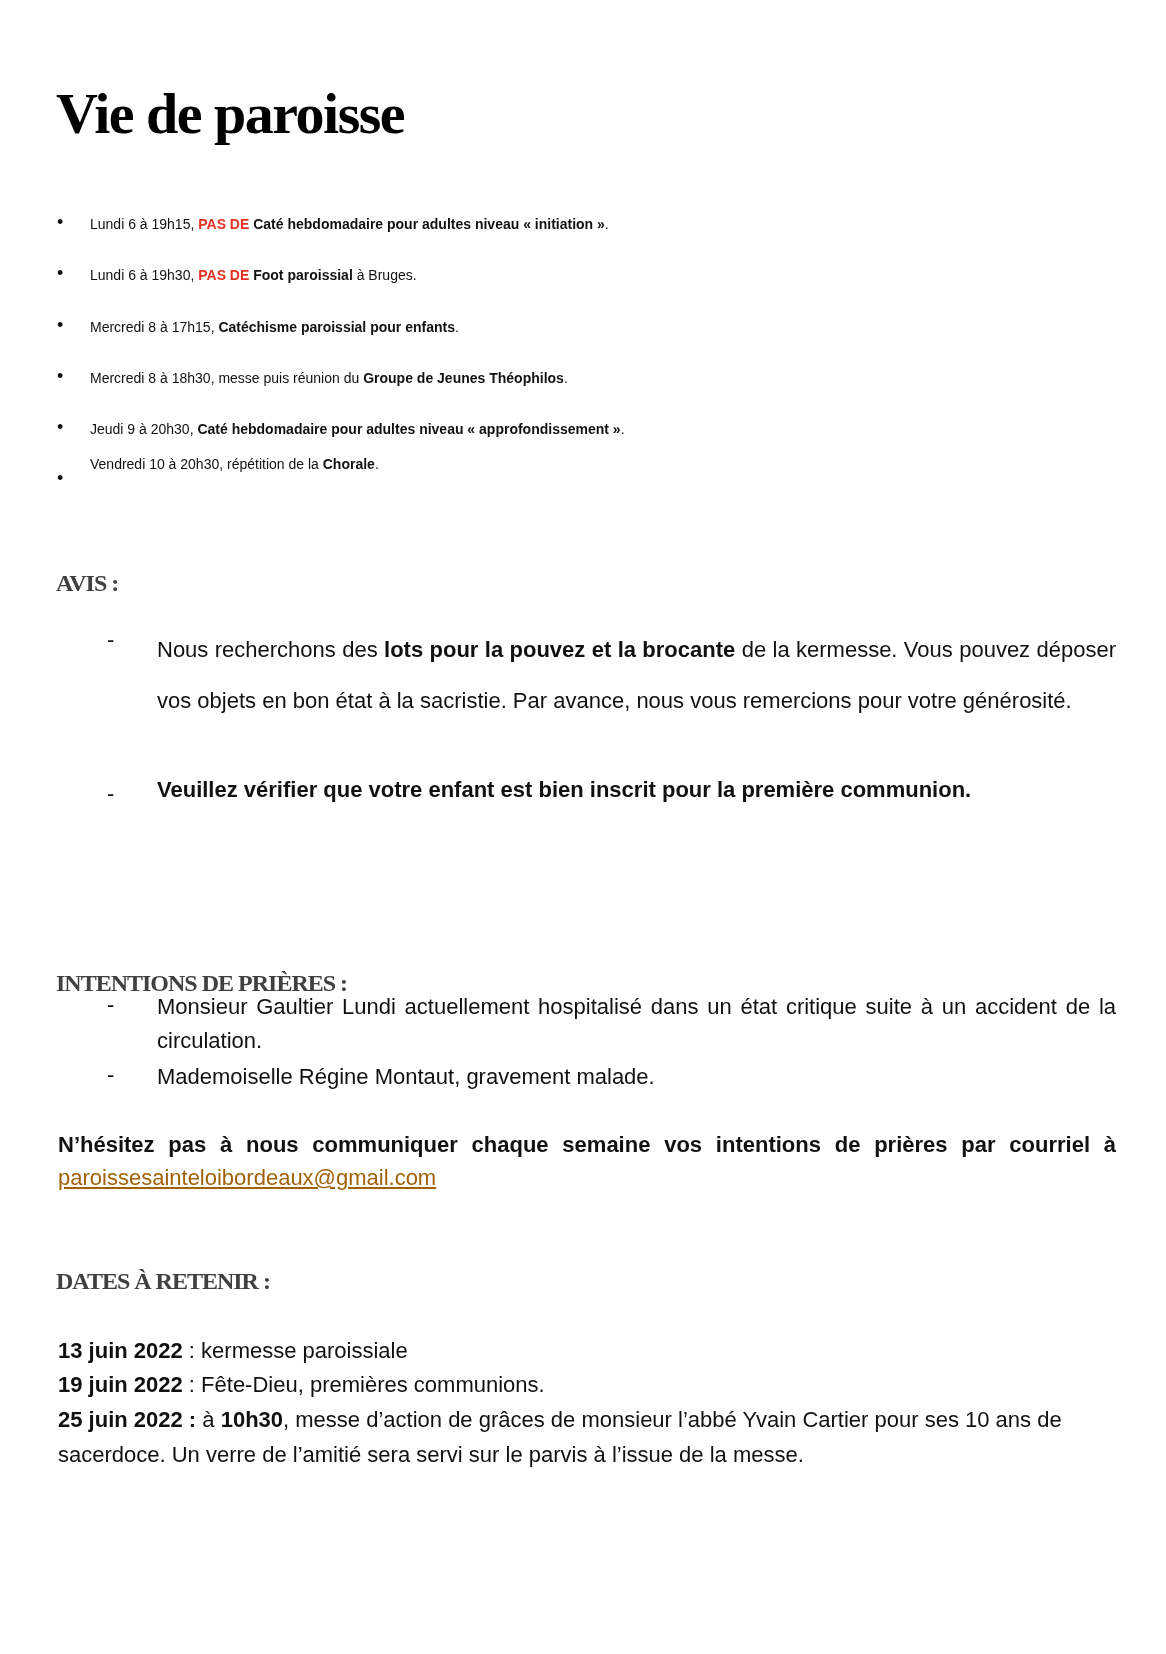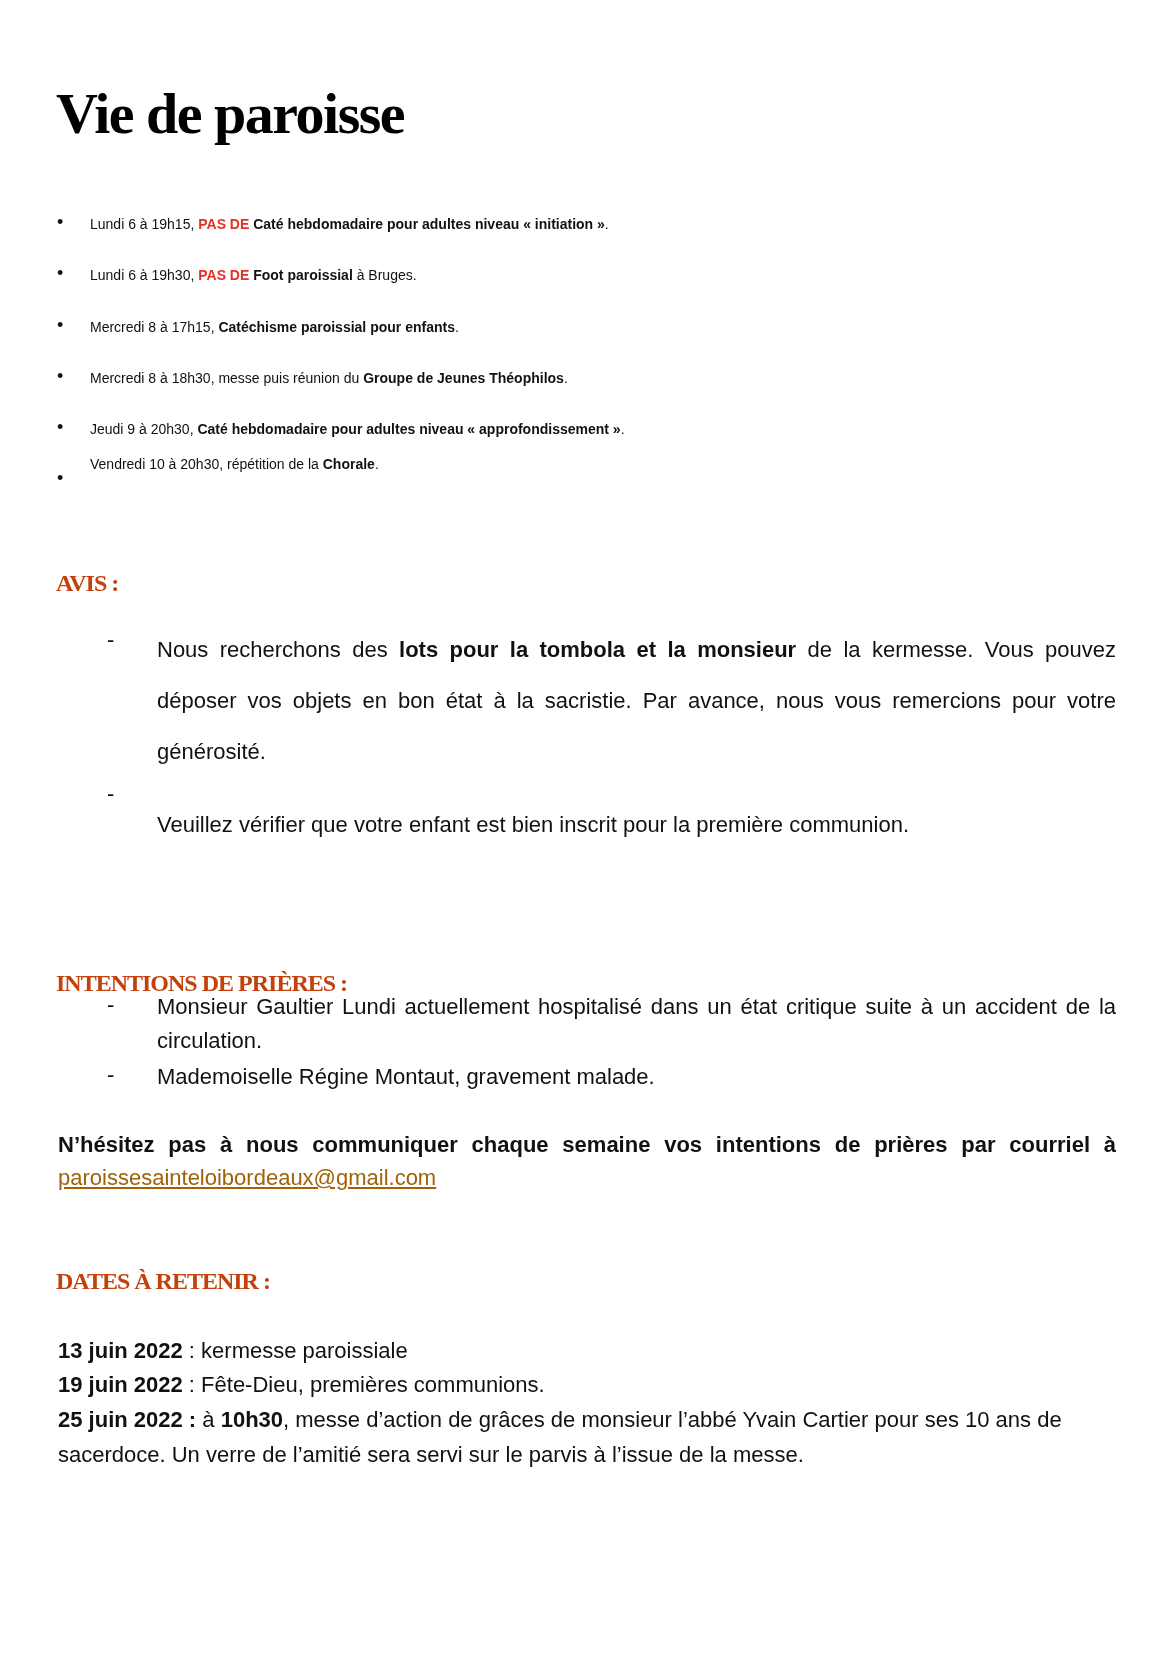--- a/index.html
+++ b/index.html
@@ -3,21 +3,21 @@
 <meta charset="utf-8">
 <style>
   html, body { margin:0; padding:0; background:#fff; }
   body { width:1166px; height:1654px; position:relative; overflow:hidden; color:#111; font-family:"Liberation Sans", sans-serif; }
   .title { position:absolute; left:56px; top:80px; font-family:Liberation Serif, serif; font-weight:bold; font-size:58px; letter-spacing:-1.5px; color:#000; margin:0; }
   .line { position:absolute; font-size:14px; line-height:28px; white-space:nowrap; }
   .bullet { position:absolute; left:57px; font-size:18px; }
   .btext { left:90px; }
   b { font-weight:bold; }
   .red { color:#e53024; font-weight:bold; }
-  .heading { position:absolute; left:56px; font-family:"Liberation Serif", serif; font-weight:bold; font-size:24px; letter-spacing:-1px; color:#c2410c; }
+  .heading { position:absolute; left:56px; font-family:"Liberation Serif", serif; font-weight:bold; font-size:24px; letter-spacing:-1px; color:#404040; }
   .dash { position:absolute; left:107px; font-size:22px; }
   .block { position:absolute; left:157px; width:959px; font-size:22px; text-align:justify; text-align-last:left; }
   .para { position:absolute; left:58px; width:1058px; font-size:22px; line-height:33px; }
   a.email { color:#a16207; text-decoration:underline; font-weight:normal; }
 </style>
 </head>
 <body>
 
 <h1 class="title">Vie de paroisse</h1>
 
@@ -37,24 +37,24 @@
   <span class="bullet" style="top:417px">•</span>
   <div class="line btext" style="top:415px"><span>Jeudi 9 à 20h30, </span><b>Caté hebdomadaire pour adultes niveau « approfondissement »</b><span>.</span></div>
 
   <span class="bullet" style="top:468px">•</span>
   <div class="line btext" style="top:450px"><span>Vendredi 10 à 20h30, répétition de la </span><b>Chorale</b><span>.</span></div>
 </div>
 
 <div class="heading" style="top:570px">AVIS :</div>
 
 <span class="dash" style="top:627px">-</span>
-<div class="block" style="top:624px; line-height:51px;"><span>Nous recherchons des </span><b>lots pour la tombola et la monsieur</b><span> de la kermesse. Vous pouvez déposer vos objets en bon état à la sacristie. Par avance, nous vous remercions pour votre générosité.</span></div>
+<div class="block" style="top:624px; line-height:51px;"><span>Nous recherchons des </span><b>lots pour la pouvez et la brocante</b><span> de la kermesse. Vous pouvez déposer vos objets en bon état à la sacristie. Par avance, nous vous remercions pour votre générosité.</span></div>
 
 <span class="dash" style="top:781px">-</span>
-<div class="block" style="top:799px; line-height:51px; font-weight:normal;">Veuillez vérifier que votre enfant est bien inscrit pour la première communion.</div>
+<div class="block" style="top:764px; line-height:51px; font-weight:bold;">Veuillez vérifier que votre enfant est bien inscrit pour la première communion.</div>
 
 <div class="heading" style="top:970px">INTENTIONS DE PRIÈRES :</div>
 
 <span class="dash" style="top:992px">-</span>
 <div class="block" style="top:990px; line-height:34px;">Monsieur Gaultier Lundi actuellement hospitalisé dans un état critique suite à un accident de la circulation.</div>
 
 <span class="dash" style="top:1062px">-</span>
 <div class="block" style="top:1060px; line-height:34px;">Mademoiselle Régine Montaut, gravement malade.</div>
 
 <div class="para" style="top:1128px; font-weight:bold; text-align:justify;"><span>N’hésitez pas à nous communiquer chaque semaine vos intentions de prières par courriel à </span><a class="email" href="#">paroissesainteloibordeaux@gmail.com</a></div>

